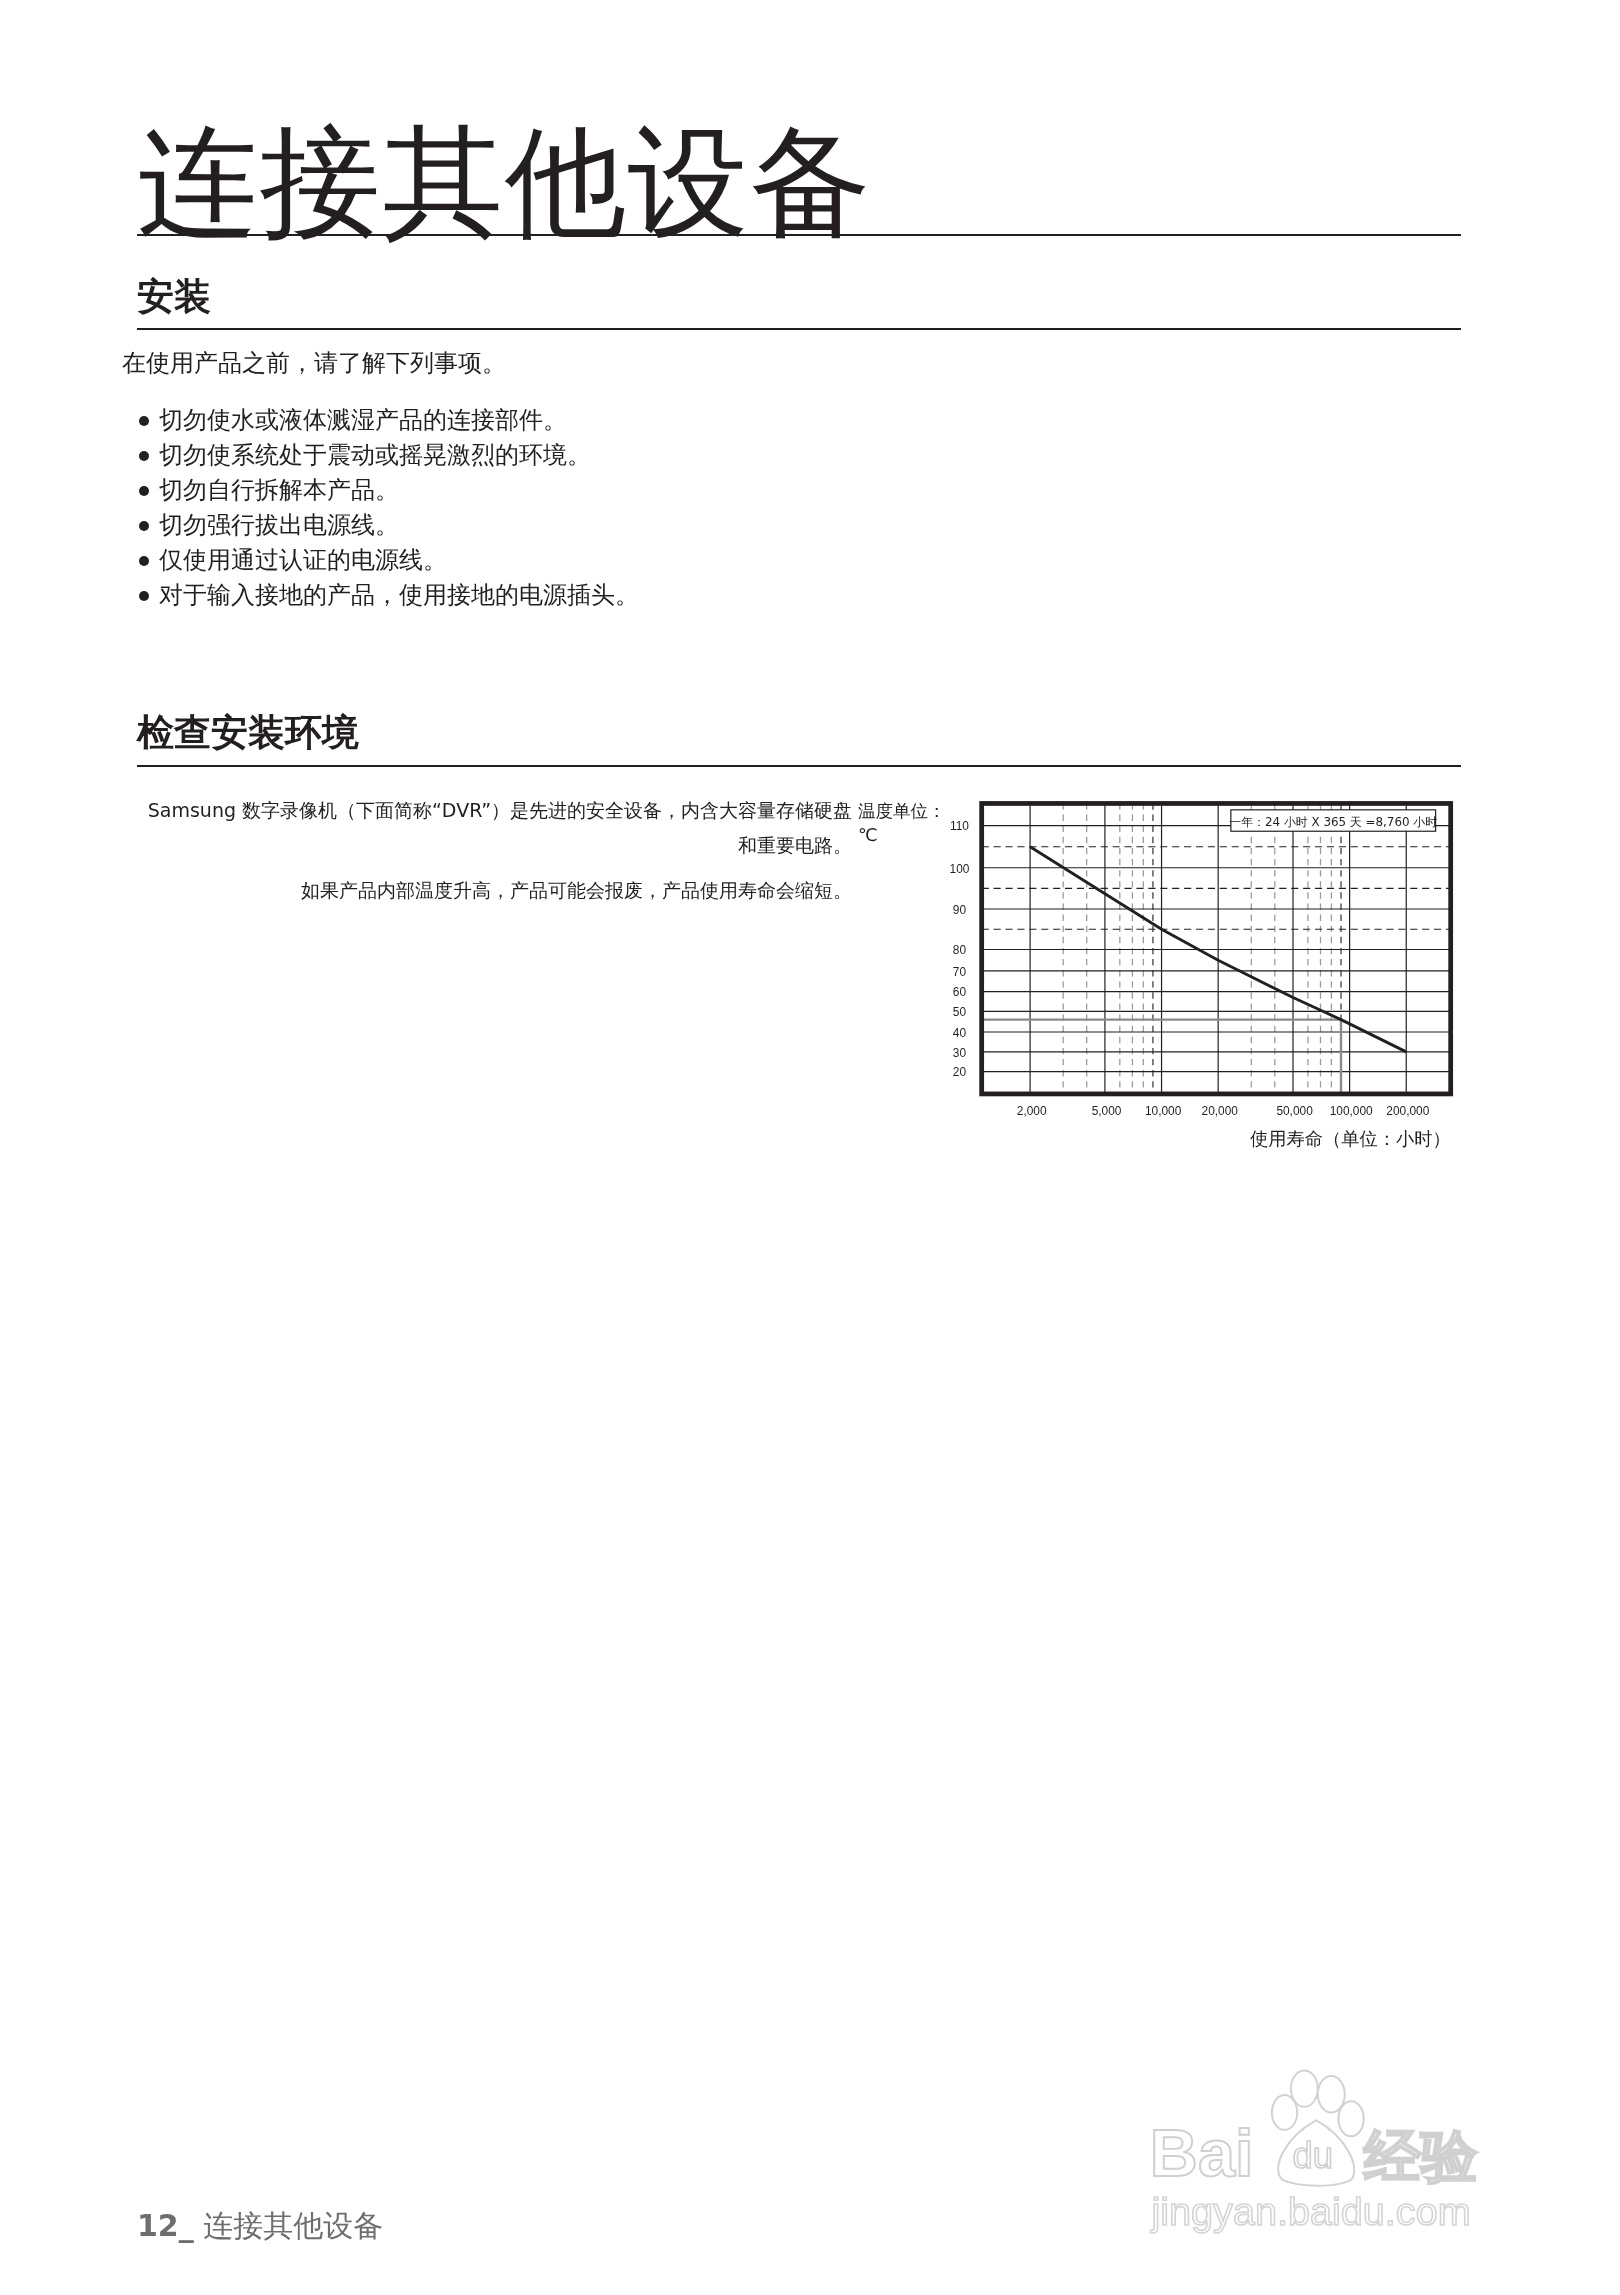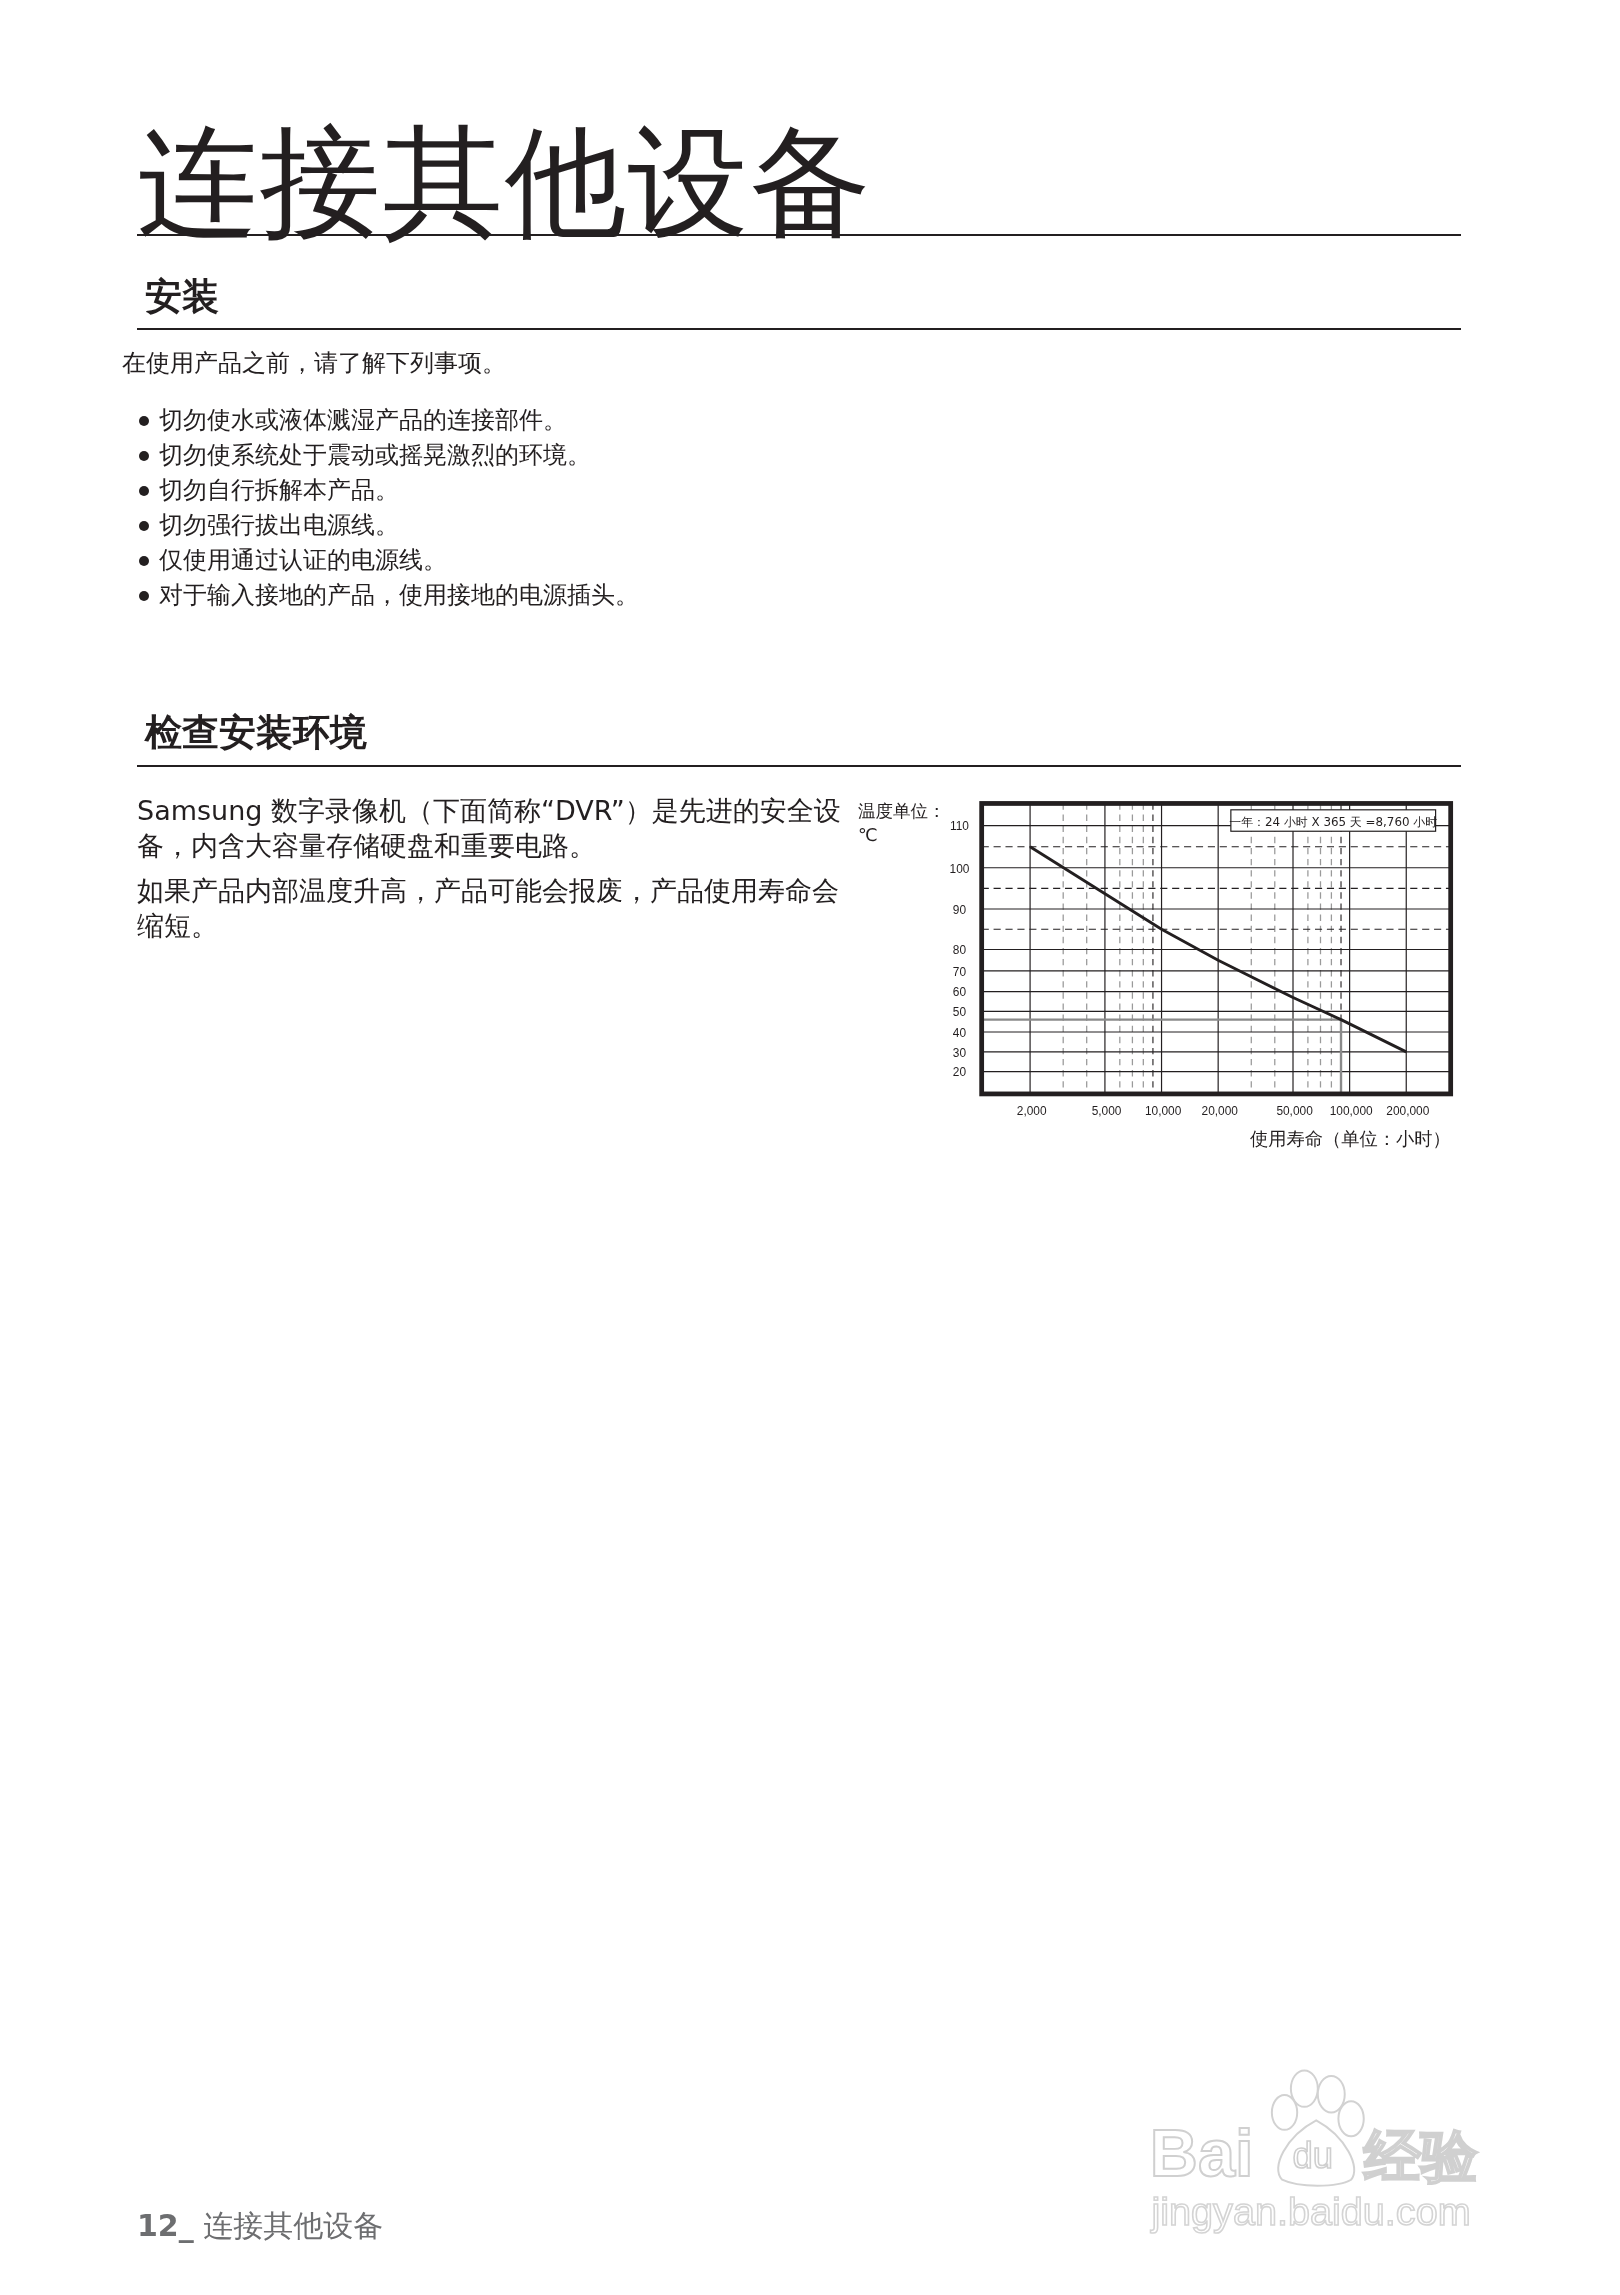--- a/index.html
+++ b/index.html
@@ -1,26 +1,26 @@
 <!DOCTYPE html>
 <html style="font-size:12.7px"><head>
 <meta charset="utf-8">
 <style>
   html, body { margin: 0; padding: 0; background: #ffffff; }
   body { width: 1621px; height: 2295px; position: relative; overflow: hidden;
          font-family: "DejaVu Sans", "Liberation Sans", sans-serif; color: #231f20; }
   .abs { position: absolute; }
   .page-title { left: 137px; top: 119px; font-size: 121px; line-height: 127px; font-weight: normal; letter-spacing: 1.6px; white-space: nowrap; }
   .rule { position: absolute; left: 137px; width: 1324px; height: 1.6px; background: #231f20; }
-  .h2 { left: 145px; font-size: 37px; font-weight: bold; line-height: 44px; white-space: nowrap; }
+  .h2 { left: 137px; font-size: 37px; font-weight: bold; line-height: 44px; white-space: nowrap; }
   .intro { left: 122px; top: 343px; font-size: 24px; line-height: 41px; white-space: nowrap; }
   .bullets { left: 137px; top: 403px; margin: 0; padding: 0; list-style: none; }
   .bullets li { font-size: 24px; line-height: 35px; white-space: nowrap; position: relative; padding-left: 22px; }
   .bullets li .dot { position: absolute; left: 1.6px; top: 12.7px; width: 10.3px; height: 10.3px; border-radius: 50%; background: #231f20; }
-  .para { left: 137px; width: 715px; font-size: 27px; line-height: 35px; }
+  .para { left: 137px; width: 715px; font-size: 19px; line-height: 35px; text-align: right; }
   .unit-label { left: 858px; top: 799px; font-size: 17.5px; line-height: 24px; white-space: nowrap; }
   .chart-svg { left: 842px; top: 786px; }
   .footer { left: 137px; top: 2207px; font-size: 30px; line-height: 37px; color: #6d6e70; white-space: nowrap; text-align: center; }
   .footer .pnum { font-weight: bold; }
   .watermark { left: 1143px; top: 2049px; }
 </style>
 </head>
 <body>
 
 <div class="abs page-title">连接其他设备</div>

